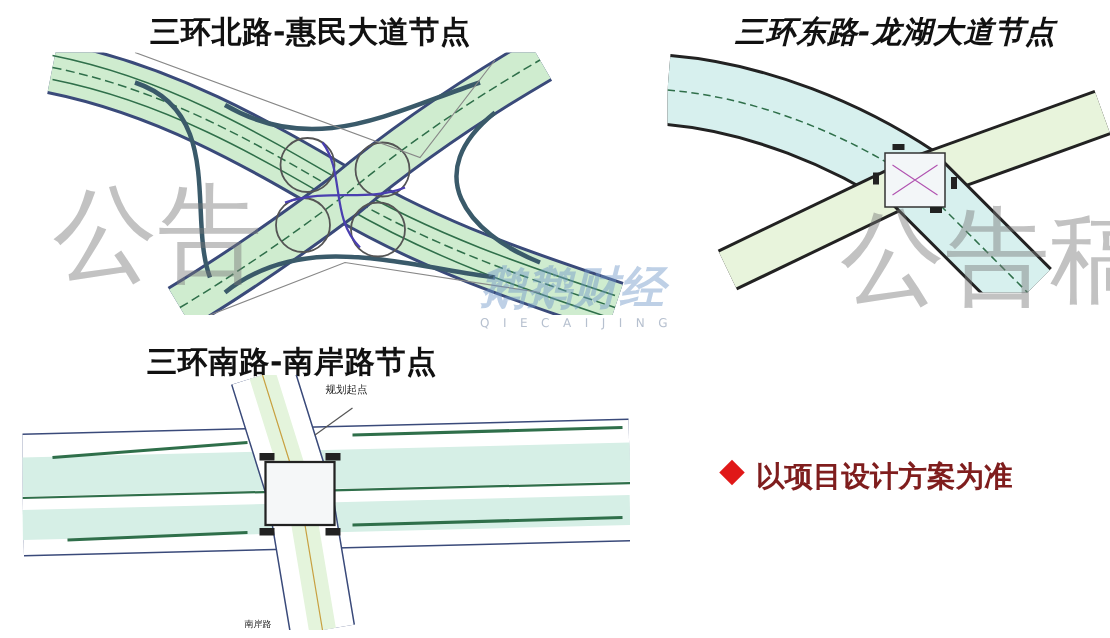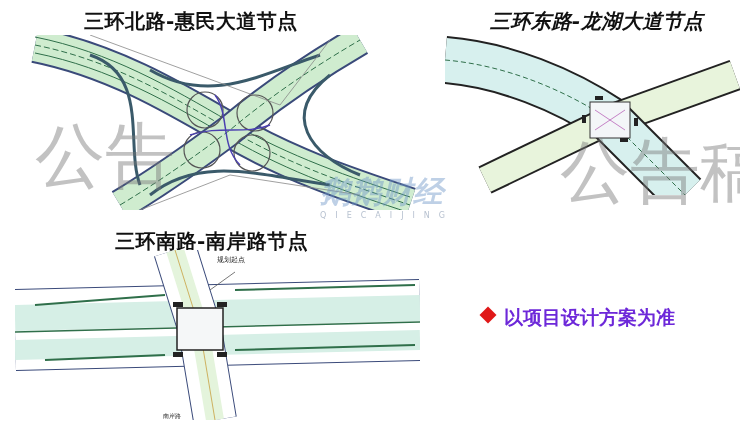--- a/index.html
+++ b/index.html
@@ -9,39 +9,39 @@
     font-family: "DejaVu Sans", "Liberation Sans", sans-serif;
   }
   .title {
     position: absolute; font-weight: bold; color: #111;
     font-size: 20px; letter-spacing: 0.5px; white-space: nowrap;
   }
   .panel { position: absolute; }
   .panel svg { display: block; }
   .note {
     position: absolute; left: 482px; top: 305px;
-    font-size: 19px; font-weight: bold; color: #6d28d9; white-space: nowrap;
+    font-size: 19px; font-weight: bold; color: #7f1d1d; white-space: nowrap;
   }
   .note .diamond { display: inline-block; width: 12px; height: 12px; background: #e01818; transform: rotate(45deg); margin-right: 10px; vertical-align: 3px; }
   .watermark {
     position: absolute; color: rgba(120,120,120,0.45);
     font-family: "DejaVu Serif", serif; font-size: 70px; white-space: nowrap; pointer-events: none;
   }
   .logo {
     position: absolute; left: 320px; top: 172px; pointer-events: none;
   }
   .logo .cn { font-size: 30px; font-weight: bold; color: rgba(110,150,200,0.45); font-style: italic; letter-spacing: 1px; }
   .logo .en { font-size: 8px; color: rgba(110,130,160,0.5); letter-spacing: 9px; margin-top: -2px; }
 </style>
 </head>
 <body>
 
-<div class="title" style="left:84px; top:8px;">三环北路-惠民大道节点</div>
+<div class="title" style="left:100px; top:8px;">三环北路-惠民大道节点</div>
 <div class="title" style="left:490px; top:8px;font-style:italic;">三环东路-龙湖大道节点</div>
-<div class="title" style="left:115px; top:228px;">三环南路-南岸路节点</div>
+<div class="title" style="left:98px; top:228px;">三环南路-南岸路节点</div>
 
 <div class="panel" style="left:30px; top:35px;">
   <svg width="390" height="175" viewBox="0 0 390 175">
 
     <path d="M5 10 C 80 25, 140 60, 200 95 C 260 130, 320 150, 380 170" stroke="#3a4a7a" stroke-width="36" fill="none"></path>
     <path d="M5 10 C 80 25, 140 60, 200 95 C 260 130, 320 150, 380 170" stroke="#cfeccf" stroke-width="32" fill="none"></path>
     <path d="M5 10 C 80 25, 140 60, 200 95 C 260 130, 320 150, 380 170" stroke="#2f6f4a" stroke-width="1" fill="none" stroke-dasharray="6 3"></path>
     <path d="M5 2 C 80 17, 140 52, 200 87 C 260 122, 320 142, 380 162" stroke="#2f6f4a" stroke-width="1" fill="none"></path>
     <path d="M5 18 C 80 33, 140 68, 200 103 C 260 138, 320 158, 380 178" stroke="#2f6f4a" stroke-width="1" fill="none"></path>
 

